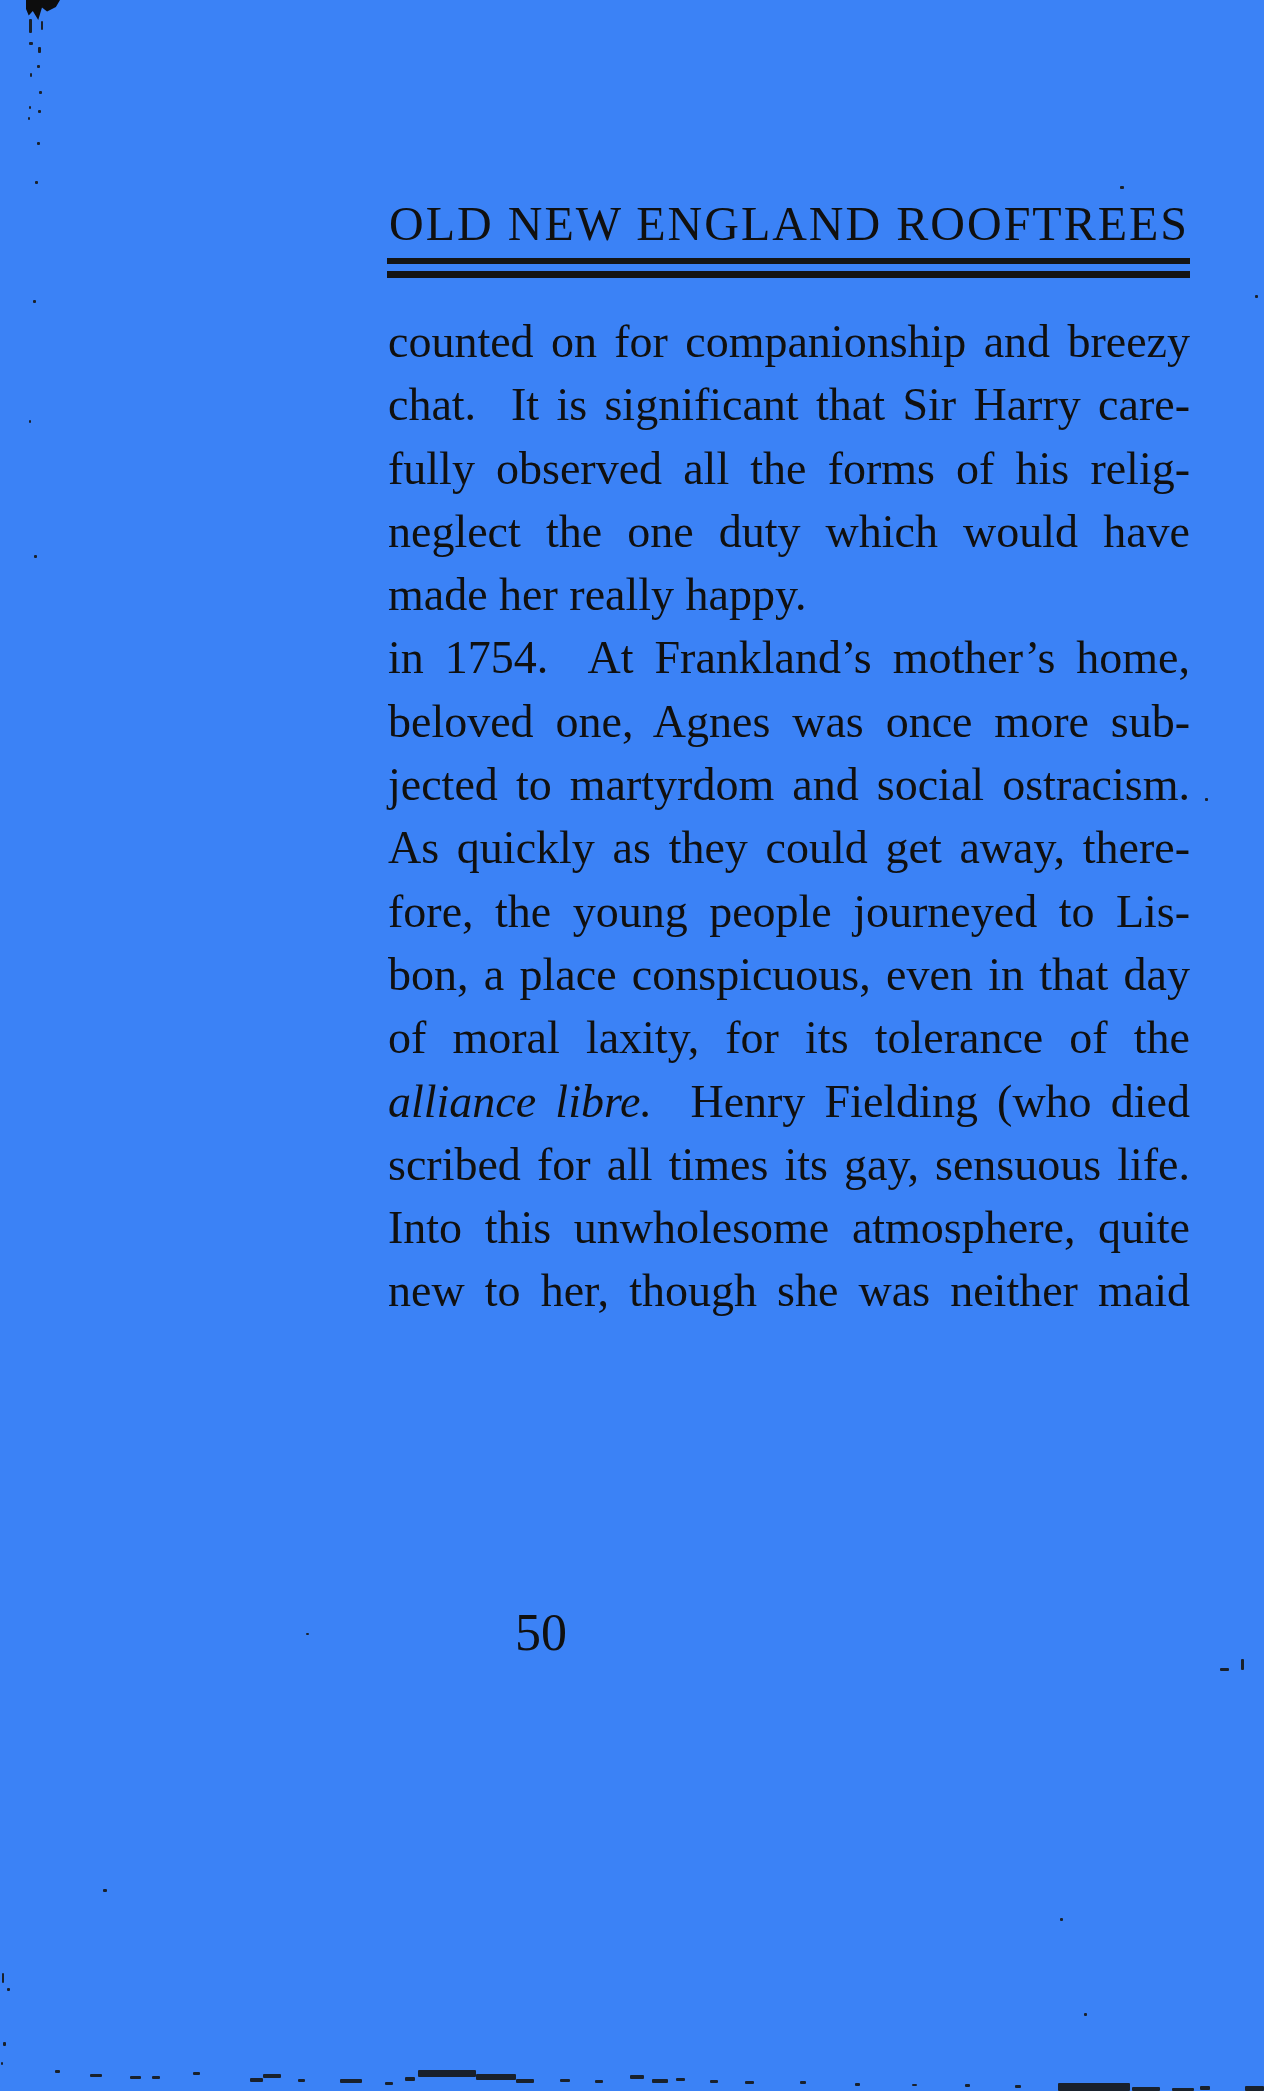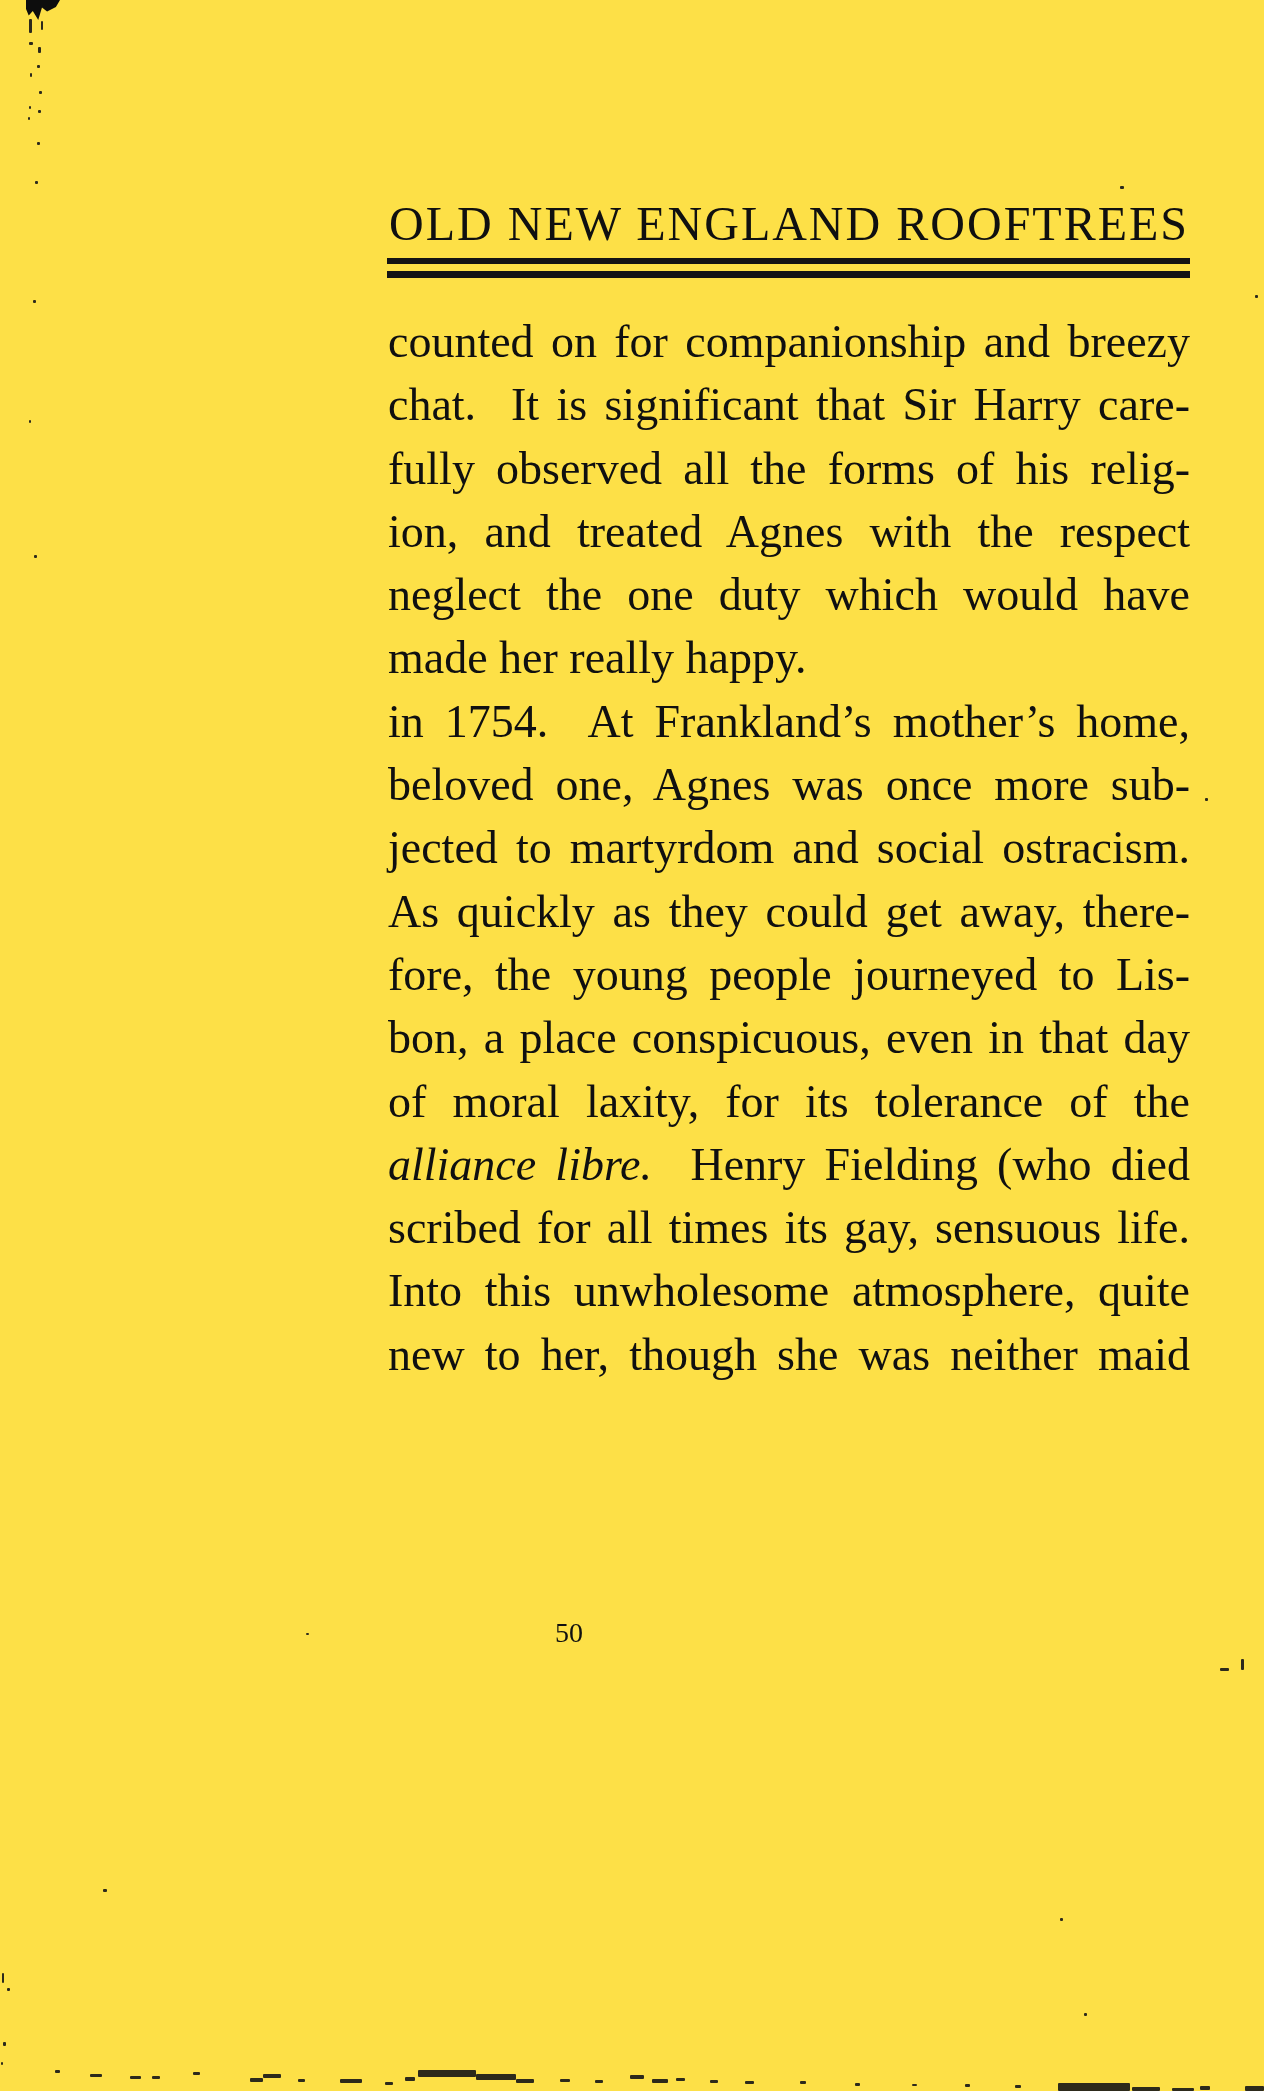--- a/index.html
+++ b/index.html
@@ -1,20 +1,20 @@
 <!DOCTYPE html>
 <html><head>
 <meta charset="utf-8">
 <style>
   html, body { margin: 0; padding: 0; background: #ffffff; }
   .page {
     position: relative;
     width: 1264px;
     height: 2091px;
-    background: #fde047;
+    background: #3b82f6;
     overflow: hidden;
     font-family: "Liberation Serif", serif;
     color: #101010;
   }
   
   .running-head {
     position: absolute;
     left: 389px;
     top: 200px;
     width: 800px;
@@ -51,23 +51,22 @@
   .line.jl {
     text-align: justify;
     text-align-last: justify;
   }
   .line.ind { text-indent: 60px; }
   .line em { font-style: italic; }
   .pagenum {
     position: absolute;
     left: 515px;
     top: 1601px;
-    font-size: 28px;
+    font-size: 52px;
     line-height: 63px;
-    margin-left: 40px;
   }
   
   .ink-blob {
     position: absolute;
     left: 26px;
     top: 0;
     width: 34px;
     height: 20px;
     background: #0d0d0d;
     clip-path: polygon(0 0, 100% 0, 88% 35%, 62% 58%, 47% 38%, 36% 100%, 20% 55%, 8% 78%, 0 45%);
@@ -86,21 +85,20 @@
   <div class="ink-blob"></div>
 
   <div class="running-head">OLD NEW ENGLAND ROOFTREES</div>
 
   <div class="double-rule"></div>
 
   <div class="textblock">
       <div class="line jl"><span>counted on for companionship and breezy</span></div>
       <div class="line jl"><span>chat.&nbsp; It is significant that Sir Harry care-</span></div>
       <div class="line jl"><span>fully observed all the forms of his relig-</span></div>
-      <div class="line jl"><span>ion, and treated Agnes with the respect</span></div>
       <div class="line jl"><span>neglect the one duty which would have</span></div>
       <div class="line"><span>made her really happy.</span></div>
       <div class="line jl"><span>in 1754.&nbsp; At Frankland’s mother’s home,</span></div>
       <div class="line jl"><span>beloved one, Agnes was once more sub-</span></div>
       <div class="line jl"><span>jected to martyrdom and social ostracism.</span></div>
       <div class="line jl"><span>As quickly as they could get away, there-</span></div>
       <div class="line jl"><span>fore, the young people journeyed to Lis-</span></div>
       <div class="line jl"><span>bon, a place conspicuous, even in that day</span></div>
       <div class="line jl"><span>of moral laxity, for its tolerance of the</span></div>
       <div class="line jl"><em>alliance libre.</em><span>&nbsp; Henry Fielding (who died</span></div>

